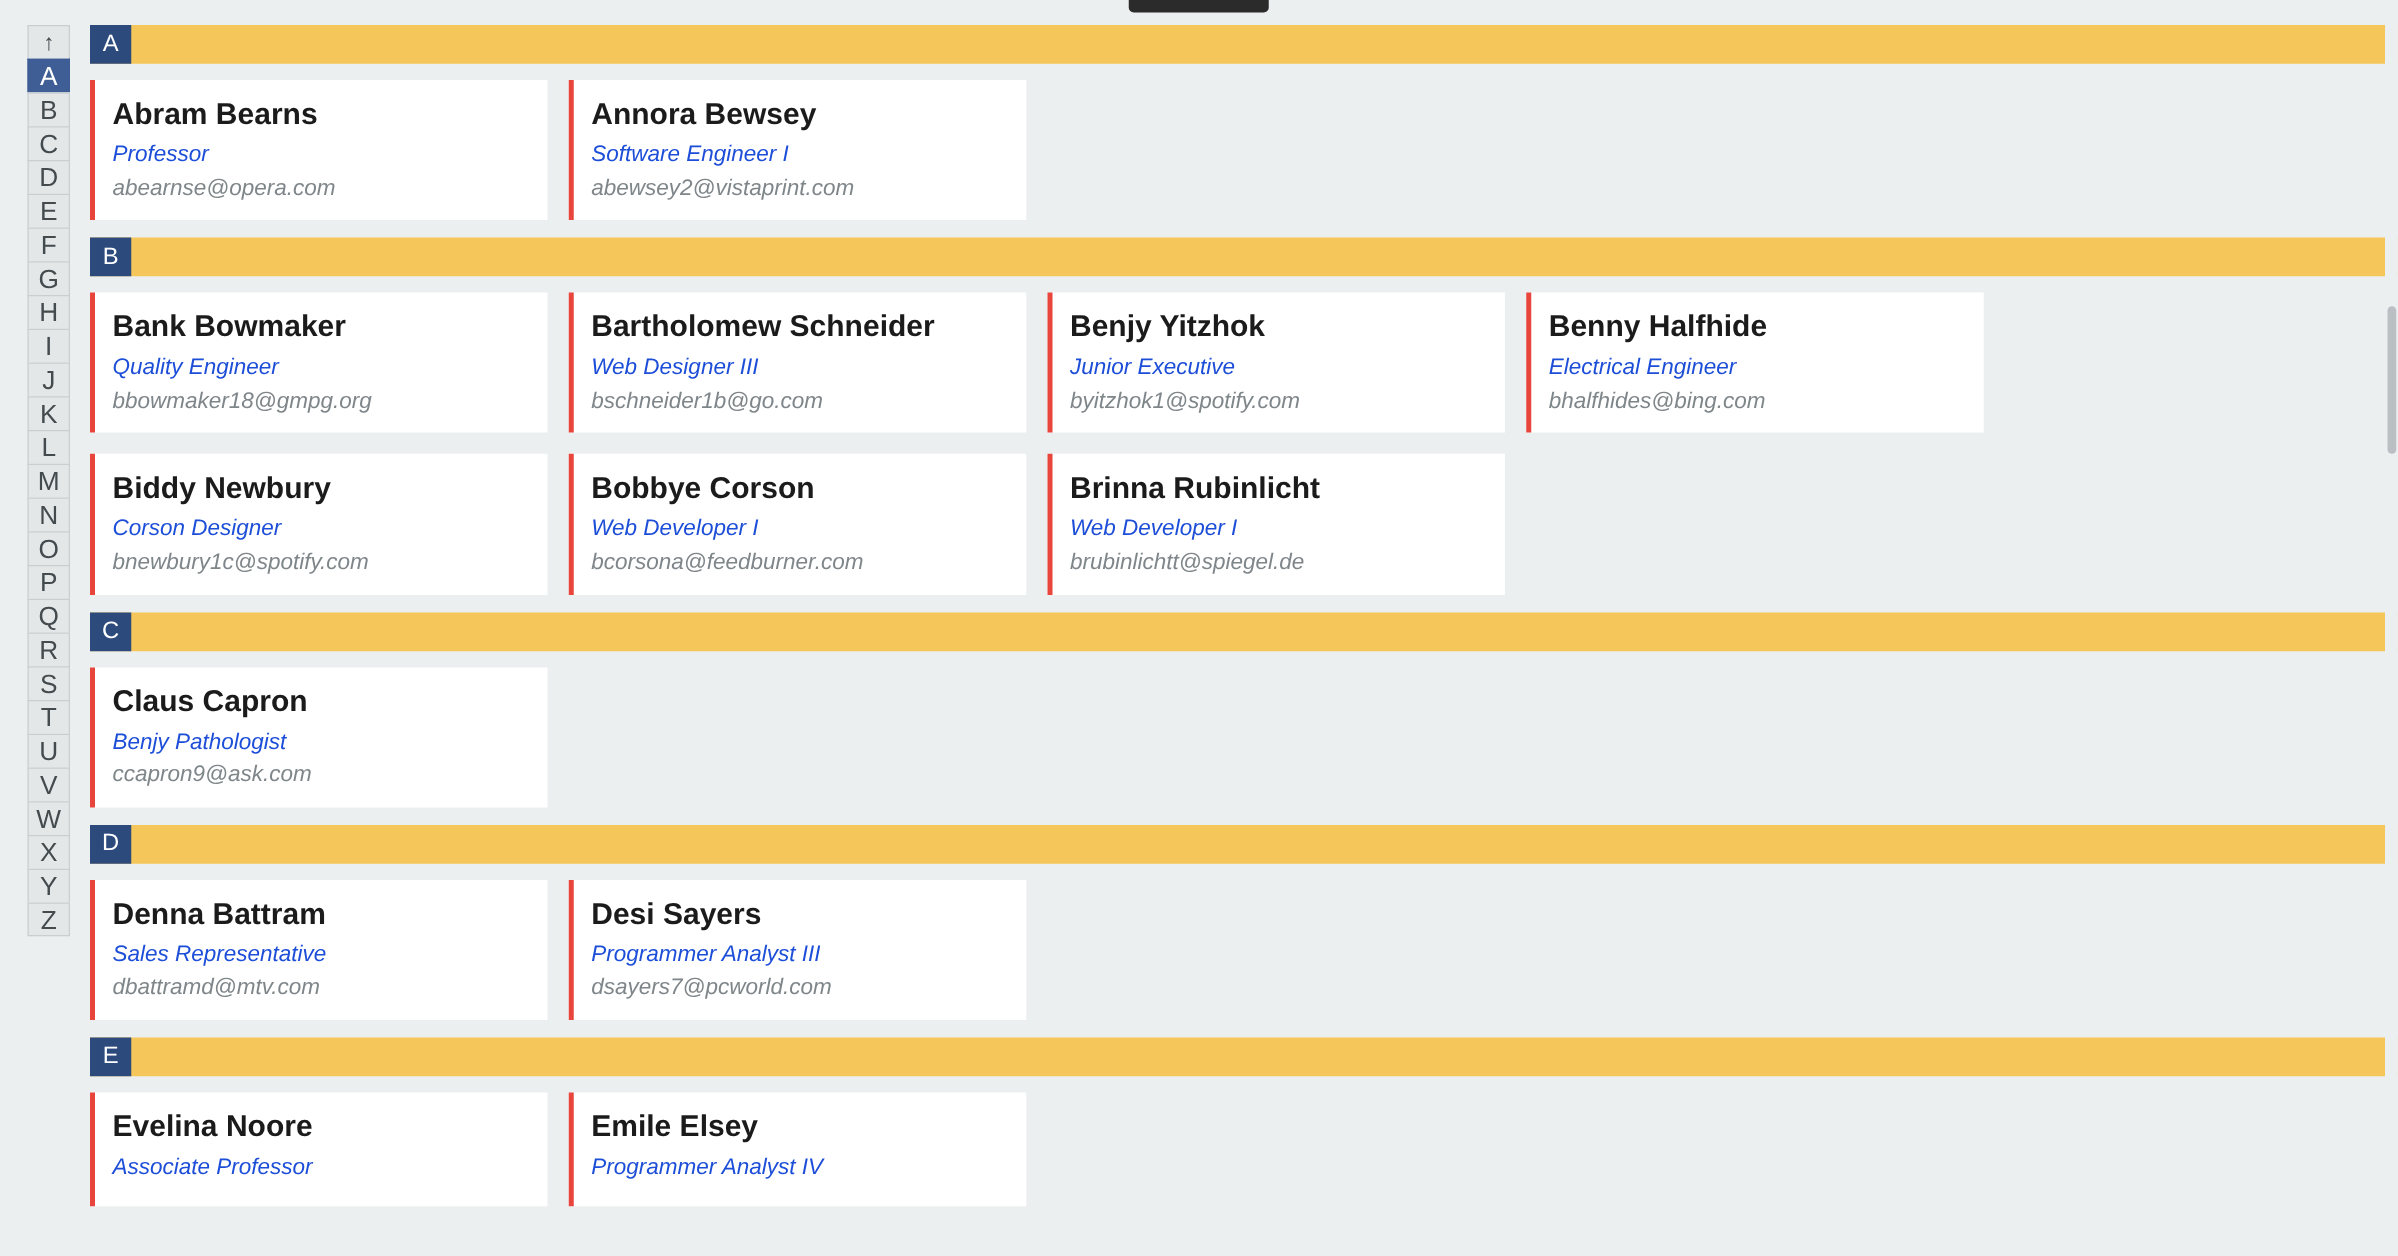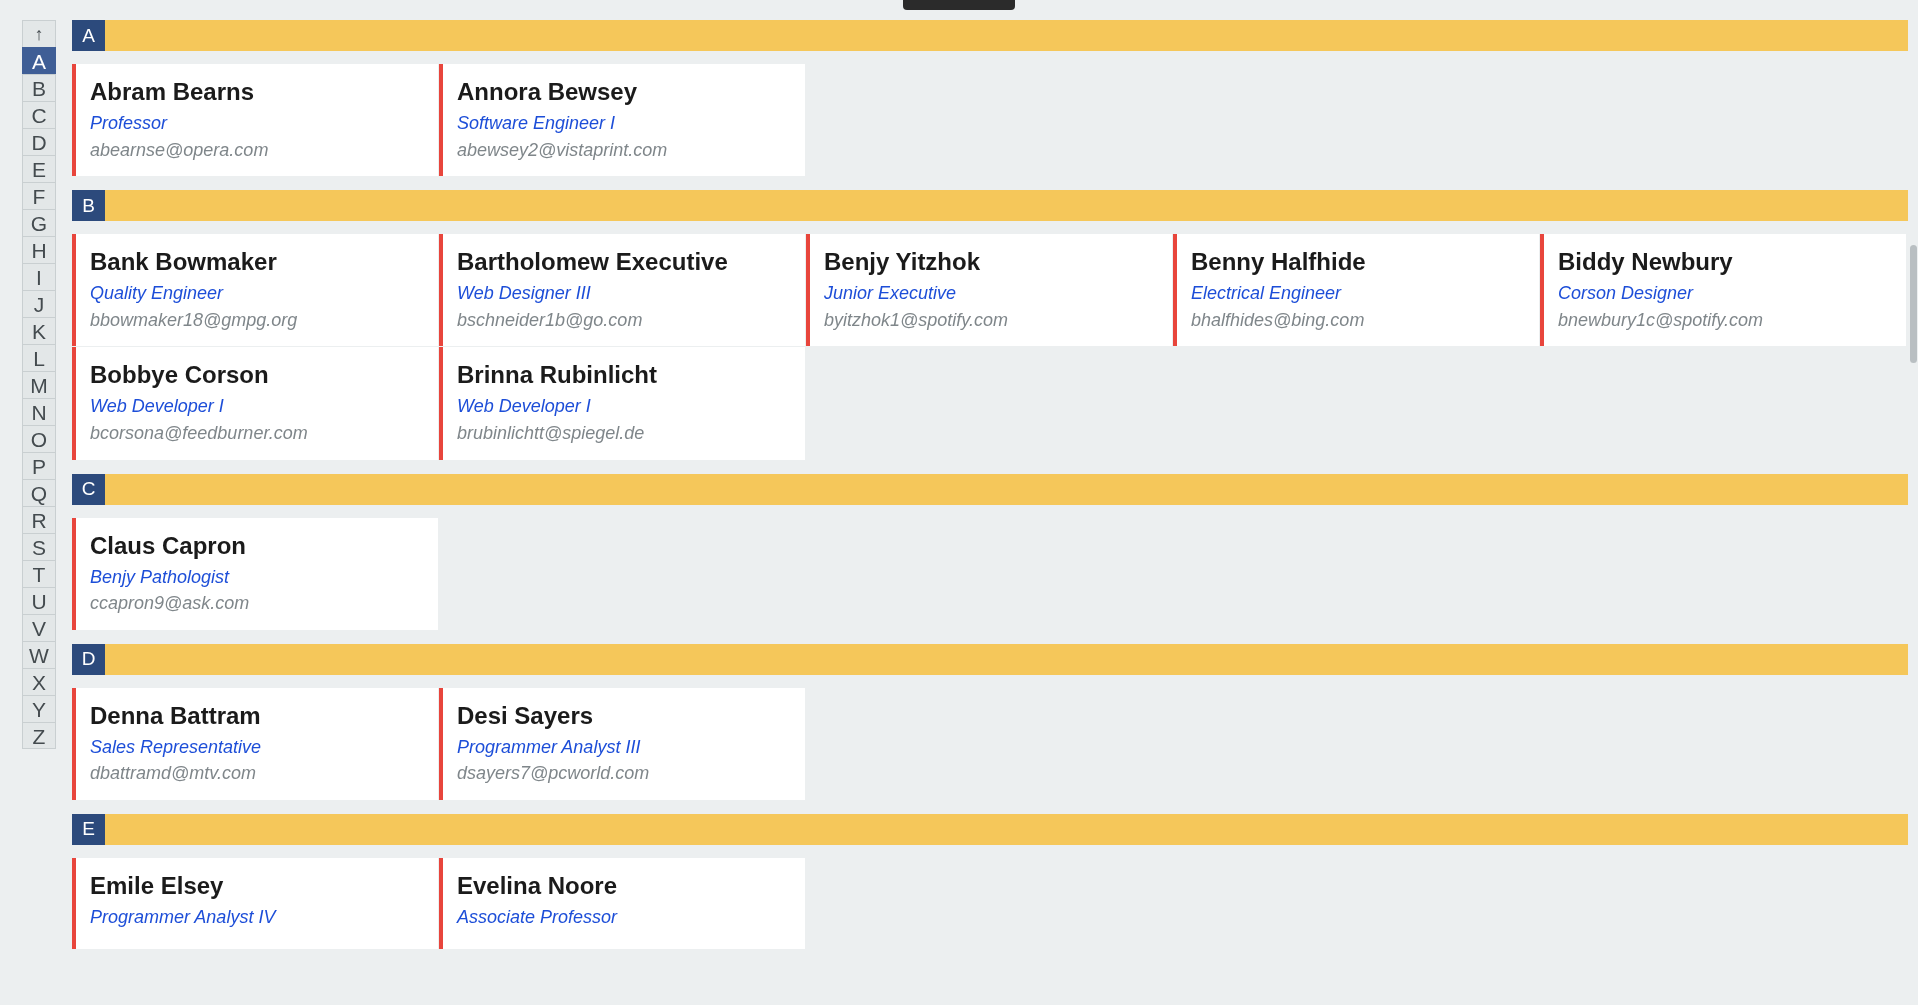--- a/index.html
+++ b/index.html
@@ -101,21 +101,21 @@
     justify-content: center;
     font-family: "Liberation Sans", sans-serif;
   }
   .section-bar {
     flex: 1;
   }
 
   .cards-row {
     display: flex;
     flex-wrap: wrap;
-    gap: 0px;
+    gap: 16px;
     margin-bottom: 13px;
   }
 
   .card {
     width: 366px;
     background: #ffffff;
     border-left: 4px solid #e8453c;
     box-sizing: border-box;
     padding: 13px 0 15px 14px;
     margin-right: 1px;
@@ -225,21 +225,21 @@
         <div class="section-letter">B</div>
         <div class="section-bar"></div>
       </div>
       <div class="cards-row">
         <div class="card">
           <div class="card-name">Bank Bowmaker</div>
           <div class="card-role">Quality Engineer</div>
           <div class="card-email">bbowmaker18@gmpg.org</div>
         </div>
         <div class="card">
-          <div class="card-name">Bartholomew Executive</div>
+          <div class="card-name">Bartholomew Schneider</div>
           <div class="card-role">Web Designer III</div>
           <div class="card-email">bschneider1b@go.com</div>
         </div>
         <div class="card">
           <div class="card-name">Benjy Yitzhok</div>
           <div class="card-role">Junior Executive</div>
           <div class="card-email">byitzhok1@spotify.com</div>
         </div>
         <div class="card">
           <div class="card-name">Benny Halfhide</div>
@@ -288,29 +288,29 @@
           <div class="card-role">Programmer Analyst III</div>
           <div class="card-email">dsayers7@pcworld.com</div>
         </div>
       </div>
       <div class="section-header">
         <div class="section-letter">E</div>
         <div class="section-bar"></div>
       </div>
       <div class="cards-row">
         <div class="card">
+          <div class="card-name">Evelina Noore</div>
+          <div class="card-role">Associate Professor</div>
+          <div class="card-email"></div>
+        </div>
+        <div class="card">
           <div class="card-name">Emile Elsey</div>
           <div class="card-role">Programmer Analyst IV</div>
           <div class="card-email"></div>
         </div>
-        <div class="card">
-          <div class="card-name">Evelina Noore</div>
-          <div class="card-role">Associate Professor</div>
-          <div class="card-email"></div>
-        </div>
       </div>
     </div>
 
   <div class="scrollbar-track">
     <div class="scrollbar-thumb"></div>
   </div>
 
 </div>
 
 </body></html>

